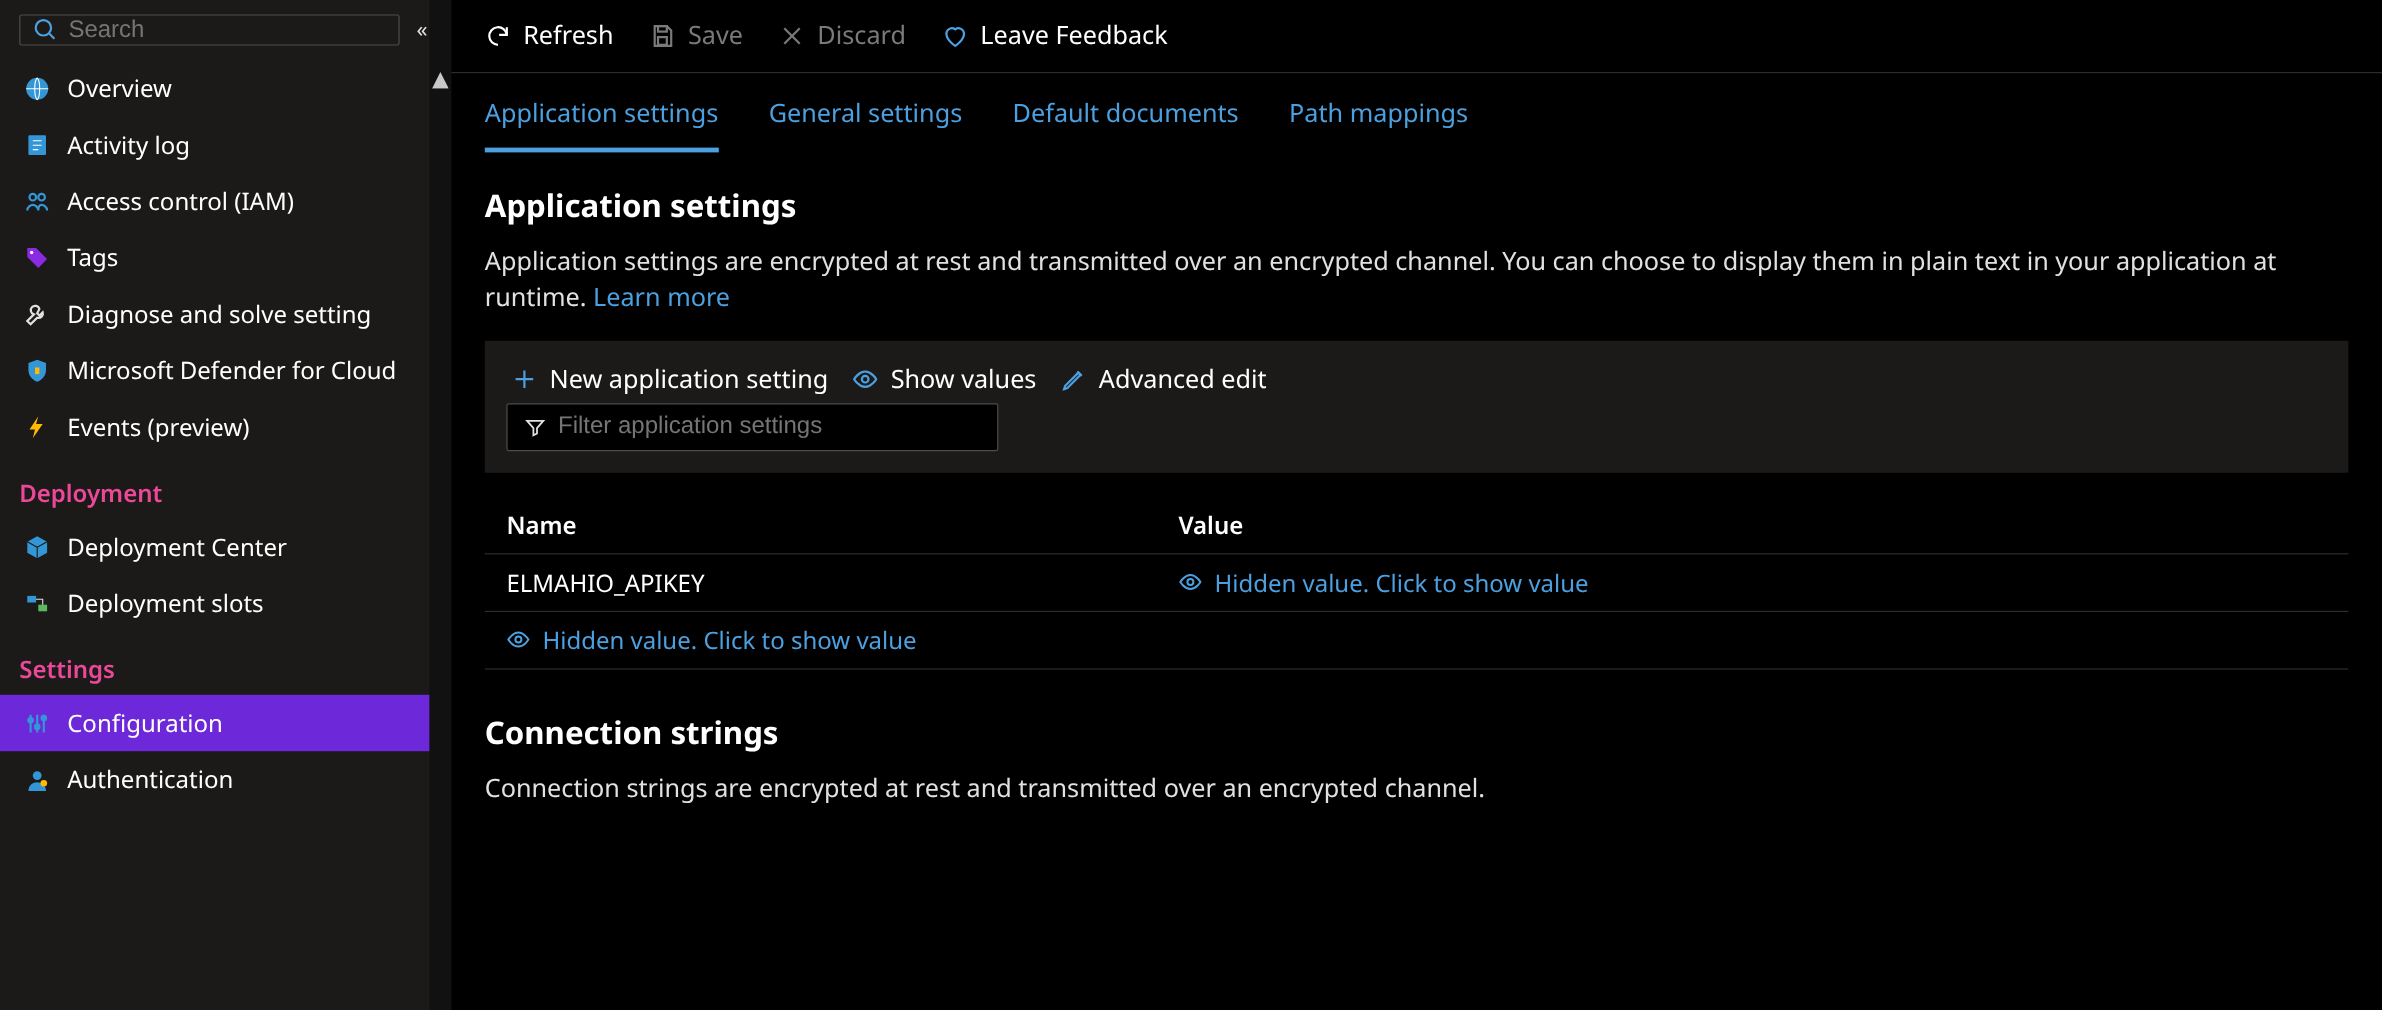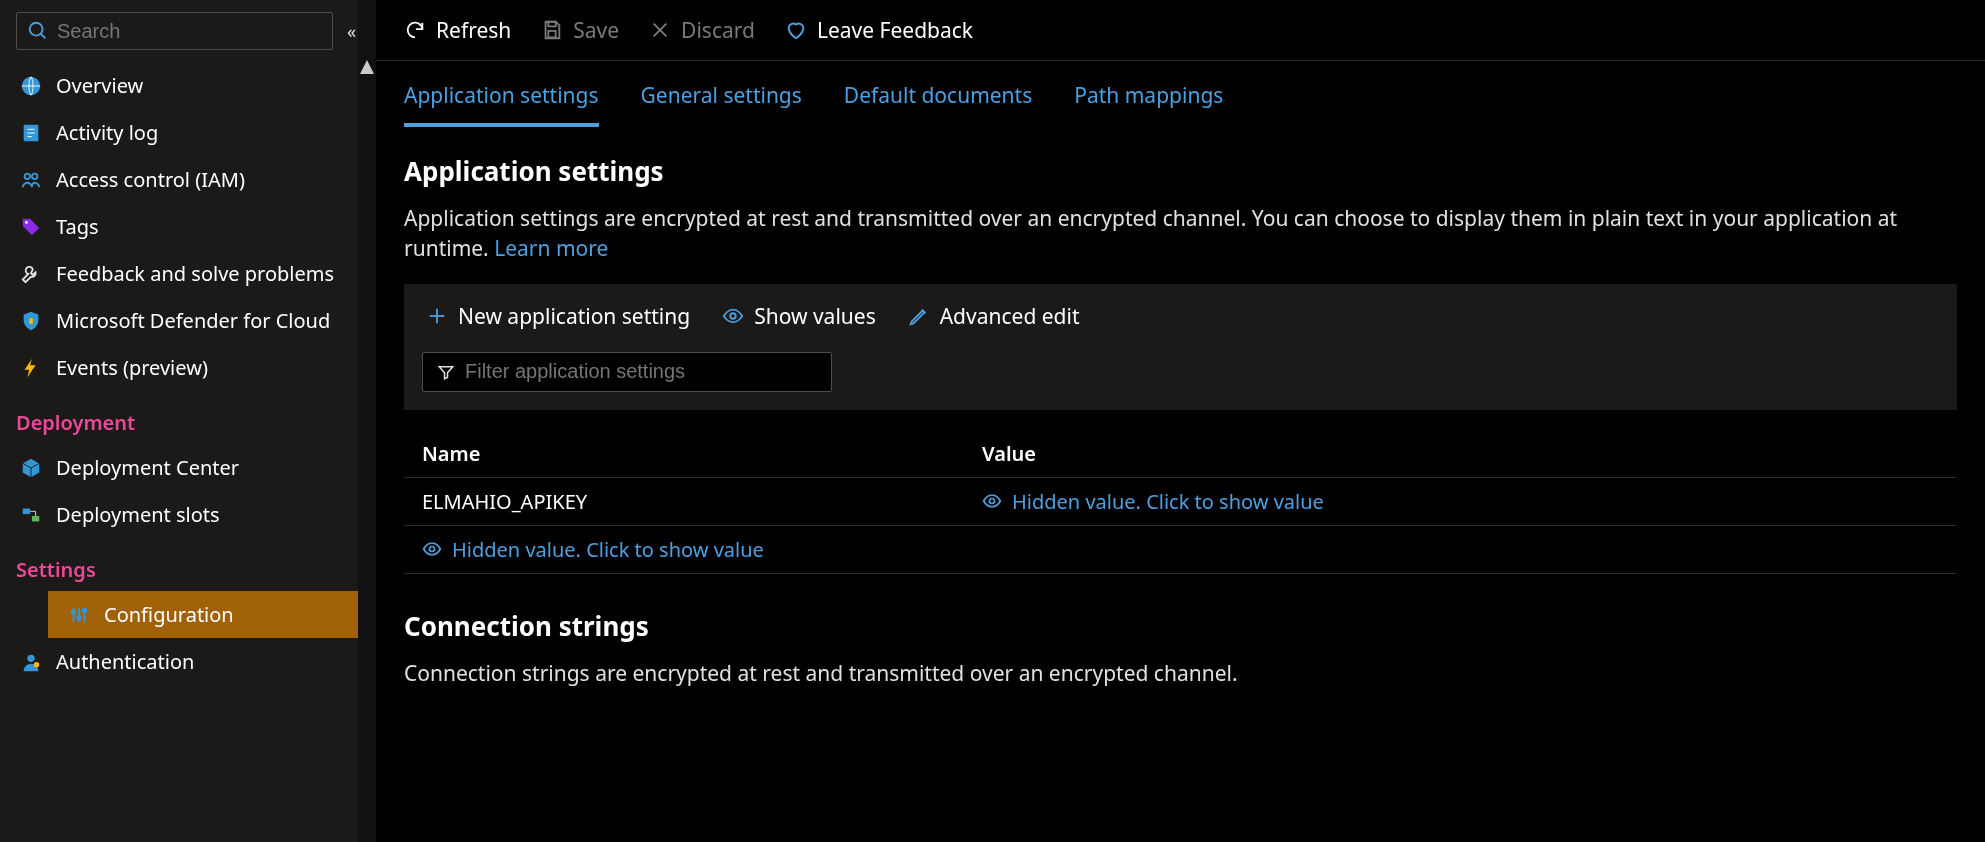--- a/index.html
+++ b/index.html
@@ -28,21 +28,21 @@
     align-items: center;
     padding: 0 16px 12px 16px;
     gap: 14px;
   }
   .search-box {
     flex: 1;
     display: flex;
     align-items: center;
     border: 1px solid #4d4d4d;
     border-radius: 2px;
-    height: 38px;
+    height: 26px;
     padding: 0 10px;
     color: #e1e1e1;
   }
   .search-box input {
     flex: 1;
     background: transparent;
     border: none;
     outline: none;
     color: #e1e1e1;
     font-size: 20px;
@@ -52,21 +52,21 @@
 
   .nav-item {
     display: flex;
     align-items: center;
     gap: 14px;
     padding: 10px 20px;
     color: #ffffff;
     cursor: pointer;
     font-size: 20px;
   }
-  .nav-item.active { background: #a16207; margin-left: 48px; }
+  .nav-item.active { background: #6d28d9; }
   .nav-icon { width: 22px; height: 22px; display: inline-flex; align-items: center; justify-content: center; }
 
   .section-header {
     padding: 18px 16px 8px 16px;
     color: #ec4899;
     font-weight: 600;
     font-size: 20px;
   }
 
   
@@ -138,23 +138,23 @@
   .desc { color: #e1e1e1; font-size: 21px; line-height: 1.45; margin-bottom: 20px; }
   .desc a { color: #4ca0e0; text-decoration: none; cursor: pointer; }
 
   .settings-bar {
     background: #1b1a19;
     padding: 18px 18px 18px 18px;
     margin-bottom: 0;
   }
   .settings-cmds {
     display: flex;
-    gap: 32px;
-    align-items: center;
-    margin-bottom: 22px;
+    gap: 20px;
+    align-items: center;
+    margin-bottom: 6px;
     padding-left: 4px;
   }
   .settings-cmds .cmd {
     display: flex;
     align-items: center;
     gap: 10px;
     color: #ffffff;
     font-size: 21px;
     cursor: pointer;
   }
@@ -252,21 +252,21 @@
         </svg>
       </span>
     <span>Tags</span>
   </div>
   <div class="nav-item">
     <span class="nav-icon">
         <svg viewBox="0 0 24 24" fill="none" stroke="#e1e1e1" stroke-width="2">
           <path d="M14 7a4 4 0 1 0-5 5l-6 6 3 3 6-6a4 4 0 0 0 5-5l-3 3-2-2z"></path>
         </svg>
       </span>
-    <span>Feedback and solve problems</span>
+    <span>Diagnose and solve setting</span>
   </div>
   <div class="nav-item">
     <span class="nav-icon">
         <svg viewBox="0 0 24 24" fill="#3396d6">
           <path d="M12 2l8 3v6c0 5-3 9-8 11-5-2-8-6-8-11V5z"></path>
           <rect x="10" y="9" width="4" height="6" fill="#ffb900"></rect>
         </svg>
       </span>
     <span>Microsoft Defender for Cloud</span>
   </div>

